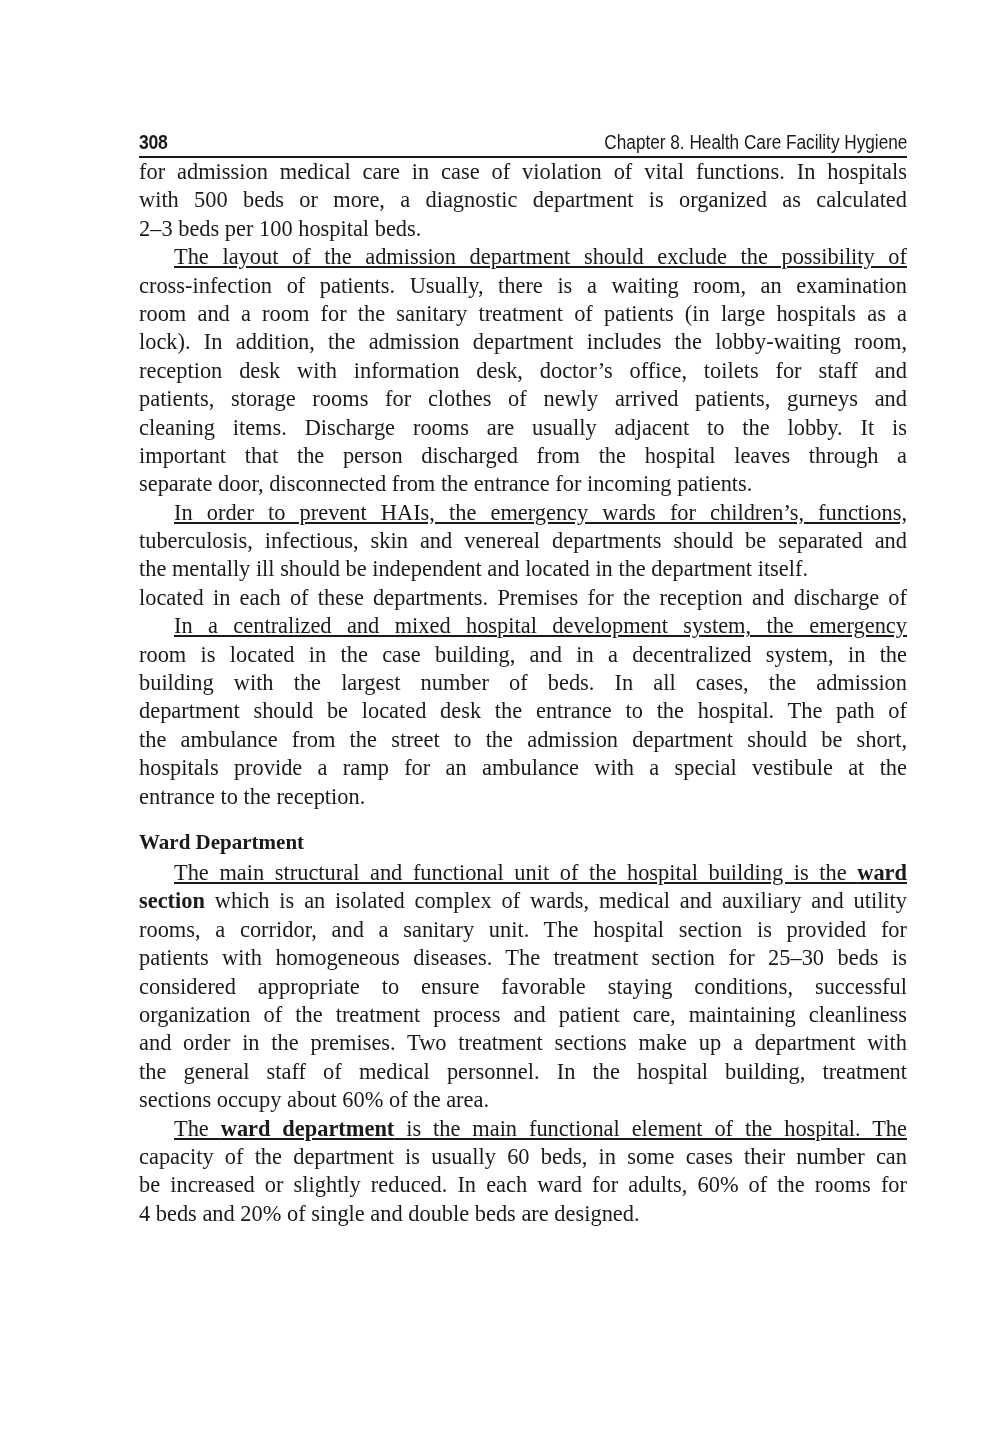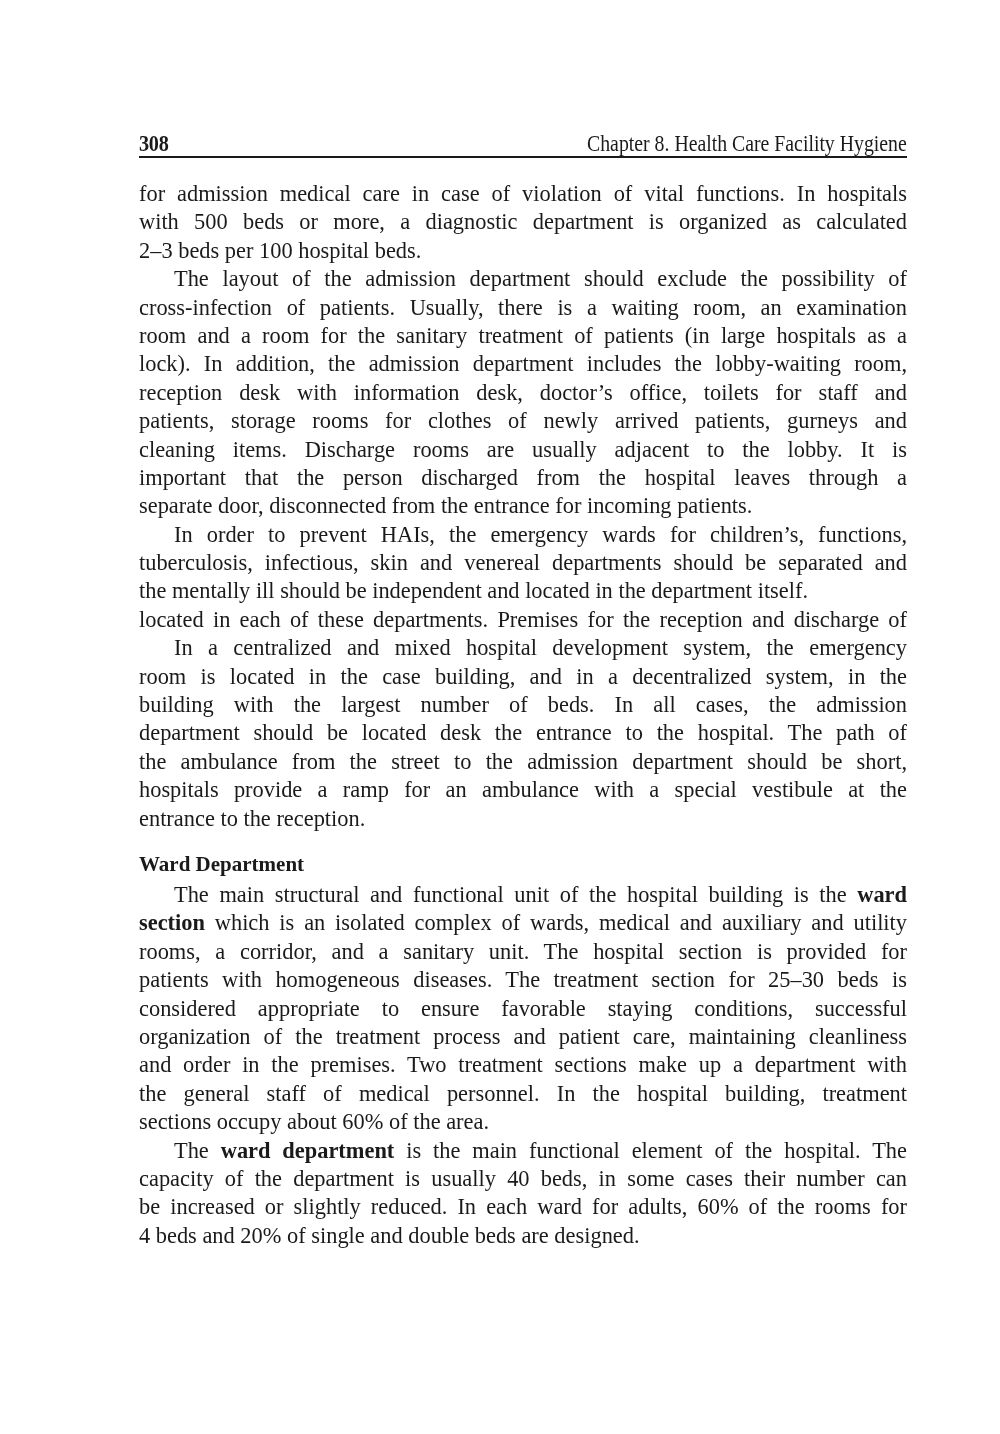--- a/index.html
+++ b/index.html
@@ -17,61 +17,61 @@
     .page {
       position: absolute;
       left: 139px;
       top: 128px;
       width: 768px;
     }
     .running-header {
       position: relative;
       height: 28px;
       border-bottom: 2px solid #1a1a1a;
-      font-family: Liberation Serif, serif;
-      font-size: 23px;
+      font-family: Liberation Sans, sans-serif;
+      font-size: 20px;
     }
     .page-number {
       position: absolute;
       left: 0;
       top: 3px;
       font-weight: bold;
       letter-spacing: -0.3px;
       transform: scaleX(0.88);
       transform-origin: left center;
     }
     .chapter-title {
       position: absolute;
       right: 0;
       top: 3px;
       transform: scaleX(0.86);
       transform-origin: right center;
       white-space: nowrap;
     }
     .body-text {
-      margin-top: 22px;
       font-family: "Liberation Serif", serif;
       font-size: 22.4px;
       line-height: 28.4px;
     }
     .para {
       margin: 0;
     }
     .line {
       display: block;
       text-align: justify;
       text-align-last: justify;
       white-space: nowrap;
       height: 28.4px;
     }
     .line.last {
       text-align-last: left;
     }
     .line.indent {
       padding-left: 35px;
+      text-decoration: underline;
     }
     .heading {
       font-family: "Liberation Serif", serif;
       font-weight: bold;
       font-size: 21px;
       margin-top: 16px;
       margin-bottom: 2px;
       height: 30px;
       line-height: 30px;
     }
@@ -134,18 +134,18 @@
       <span class="line">patients with homogeneous diseases. The treatment section for 25–30 beds is</span>
       <span class="line">considered appropriate to ensure favorable staying conditions, successful</span>
       <span class="line">organization of the treatment process and patient care, maintaining cleanliness</span>
       <span class="line">and order in the premises. Two treatment sections make up a department with</span>
       <span class="line">the general staff of medical personnel. In the hospital building, treatment</span>
       <span class="line last">sections occupy about 60% of the area.</span>
     </p>
 
     <p class="para">
       <span class="line indent"><span style="white-space: pre;">The </span><b>ward department</b><span style="white-space: pre;"> is the main functional element of the hospital. The</span></span>
-      <span class="line">capacity of the department is usually 40 beds, in some cases their number can</span>
+      <span class="line">capacity of the department is usually 60 beds, in some cases their number can</span>
       <span class="line">be increased or slightly reduced. In each ward for adults, 60% of the rooms for</span>
       <span class="line last">4 beds and 20% of single and double beds are designed.</span>
     </p>
   </div>
 </div>
 
 </body></html>

